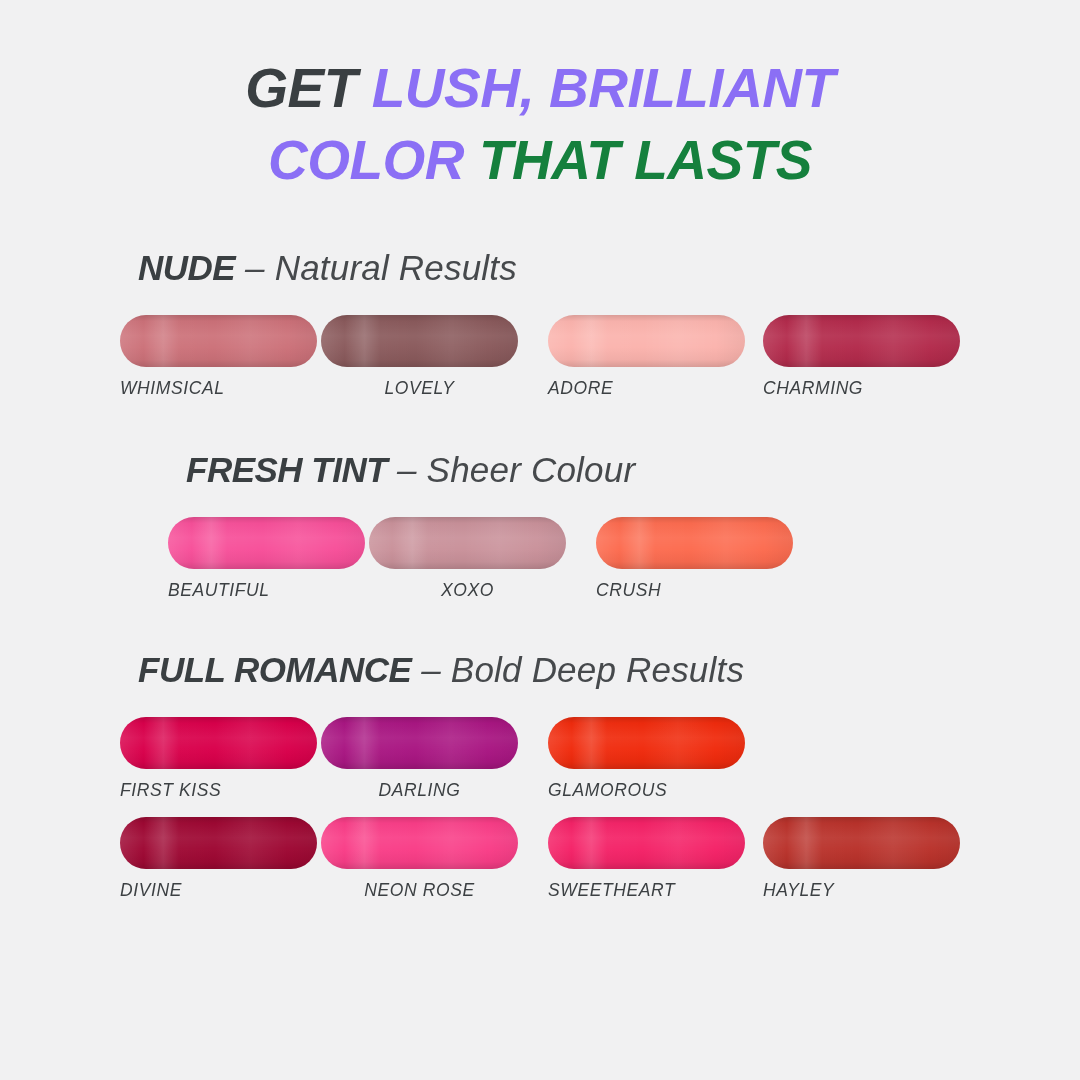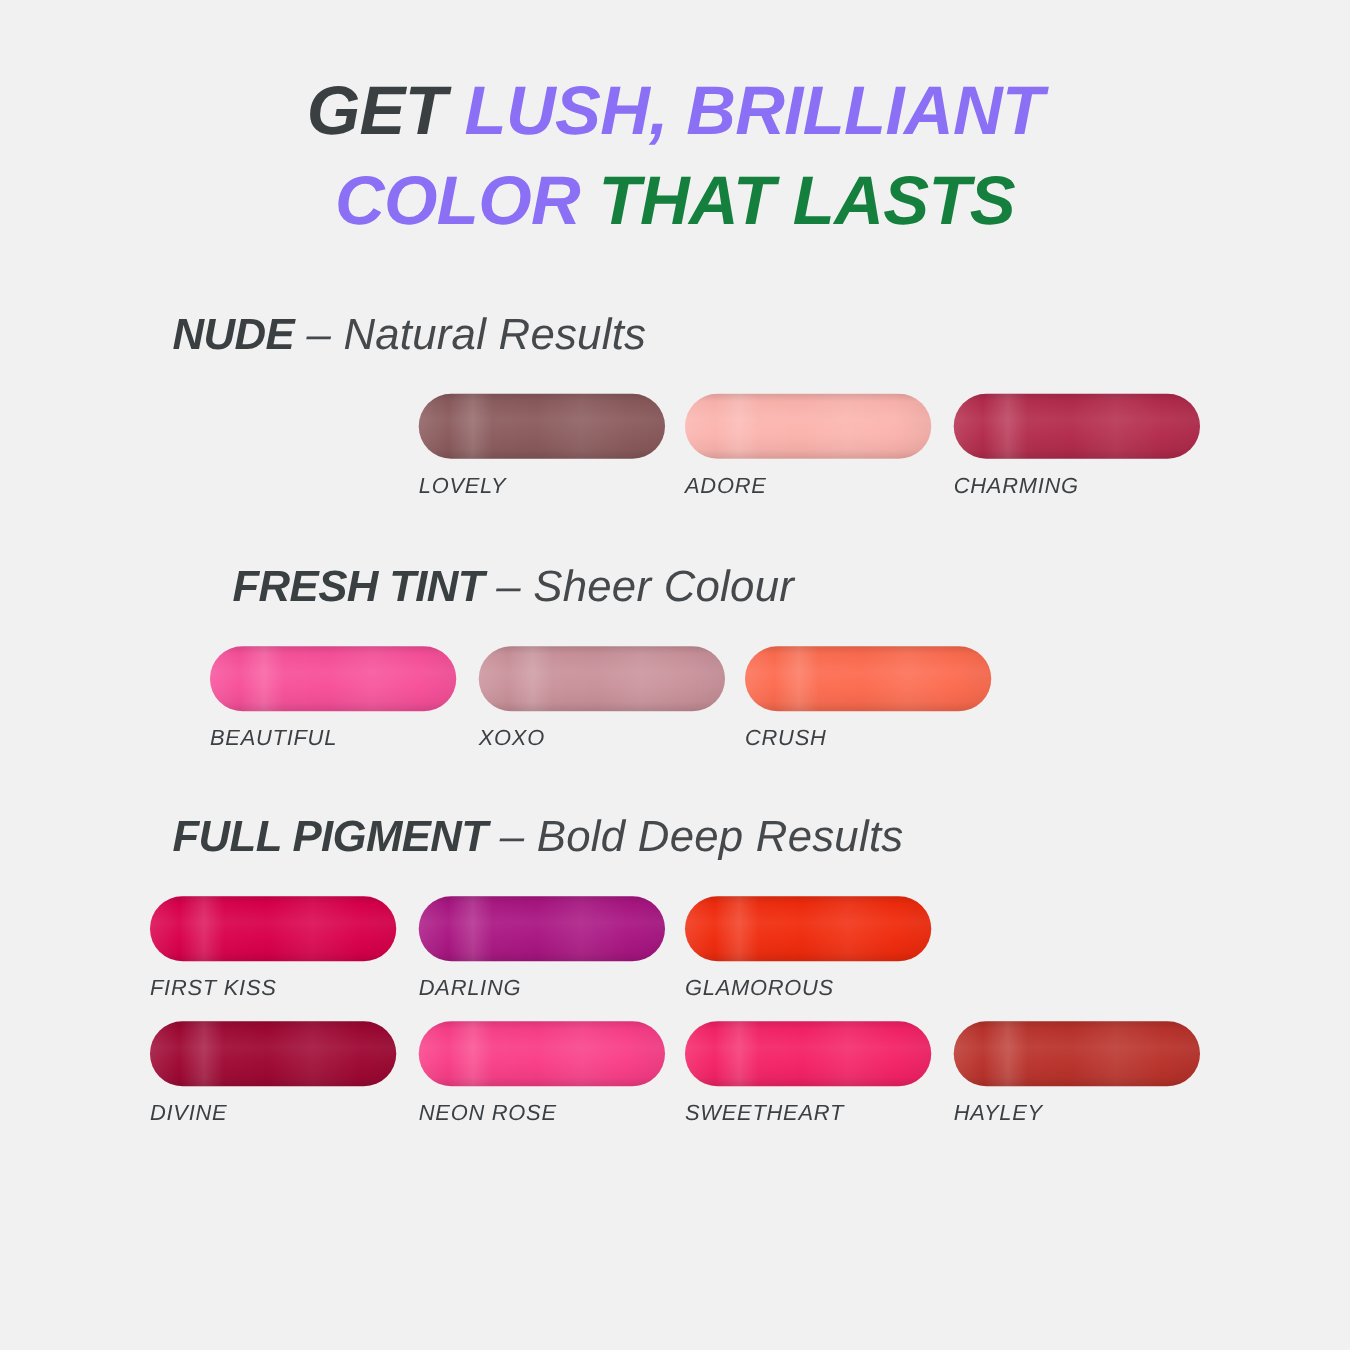--- a/index.html
+++ b/index.html
@@ -60,21 +60,21 @@
   .row {
     position: relative;
     height: 100px;
   }
   .cell {
     position: absolute;
     top: 0;
     width: 197px;
   }
   .cell[data-col="0"] { left: 120px; }
-  .cell[data-col="1"] { left: 335px; }
+  .cell[data-col="1"] { left: 321px; text-align: center; }
   .cell[data-col="2"] { left: 548px; }
   .cell[data-col="3"] { left: 763px; }
 
   .swatch {
     position: relative;
     width: 197px;
     height: 52px;
     border-radius: 26px;
     overflow: hidden;
     background: #ccc;
@@ -126,20 +126,24 @@
 
 <div class="headline" id="headline">
     <span class="ln"><span style="color: rgb(58, 63, 66);">GET </span><span class="accent" style="color: rgb(139, 111, 245); font-style: italic;">LUSH, BRILLIANT</span></span>
     <span class="ln"><span class="accent" style="color: rgb(139, 111, 245);">COLOR </span><span style="color: #15803d;">THAT LASTS</span></span>
   </div>
 
 <div class="section" id="section-0">
     <div class="section-heading"><span class="cat">NUDE</span><span class="desc"> – Natural Results</span></div>
     <div class="rows">
       <div class="row">
+        <div class="cell" data-col="0">
+          <div class="swatch" style="background: rgb(204, 113, 121);"></div>
+          <div class="swatch-label">WHIMSICAL</div>
+        </div>
         <div class="cell" data-col="1">
           <div class="swatch" style="background: rgb(138, 90, 92);"></div>
           <div class="swatch-label">LOVELY</div>
         </div>
         <div class="cell" data-col="2">
           <div class="swatch" style="background: rgb(251, 179, 173);"></div>
           <div class="swatch-label">ADORE</div>
         </div>
         <div class="cell" data-col="3">
           <div class="swatch" style="background: rgb(179, 43, 76);"></div>
@@ -161,21 +165,21 @@
           <div class="swatch-label">XOXO</div>
         </div>
         <div class="cell" data-col="2">
           <div class="swatch" style="background: rgb(252, 107, 79);"></div>
           <div class="swatch-label">CRUSH</div>
         </div>
       </div>
     </div>
   </div>
 <div class="section" id="section-2">
-    <div class="section-heading"><span class="cat">FULL PIGMENT</span><span class="desc"> – Bold Deep Results</span></div>
+    <div class="section-heading"><span class="cat">FULL ROMANCE</span><span class="desc"> – Bold Deep Results</span></div>
     <div class="rows">
       <div class="row">
         <div class="cell" data-col="0">
           <div class="swatch" style="background: rgb(217, 0, 75);"></div>
           <div class="swatch-label">FIRST KISS</div>
         </div>
         <div class="cell" data-col="1">
           <div class="swatch" style="background: rgb(169, 22, 130);"></div>
           <div class="swatch-label">DARLING</div>
         </div>

